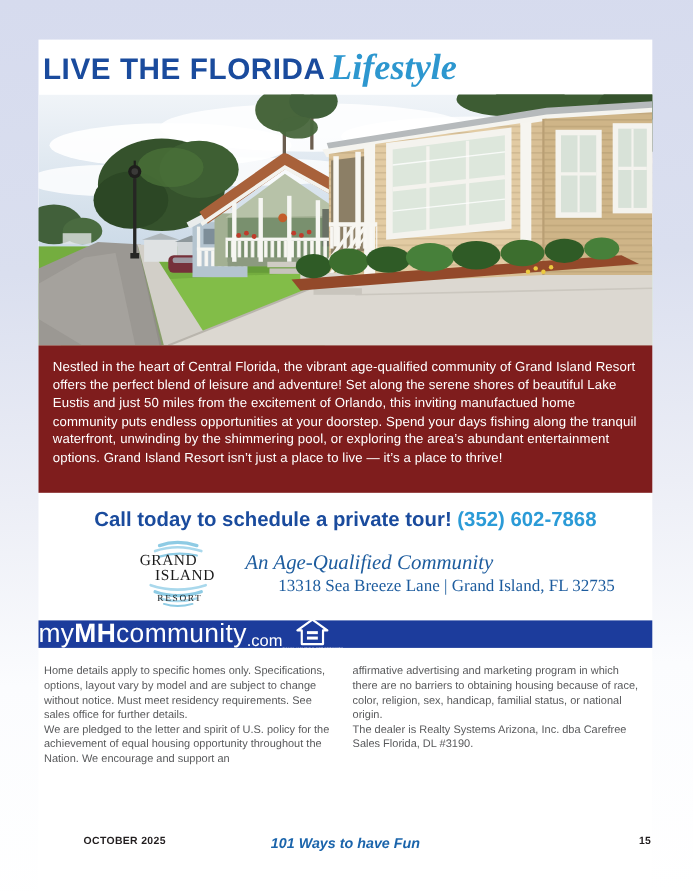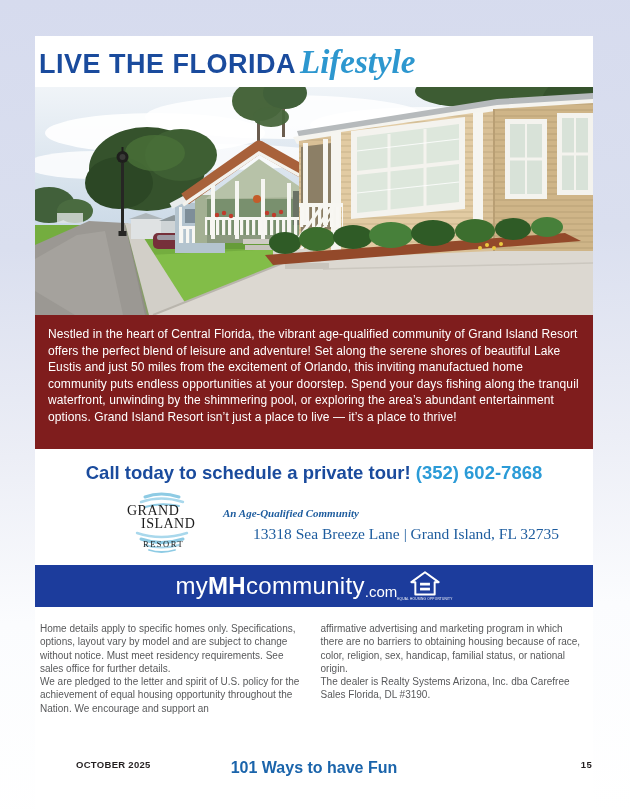--- a/index.html
+++ b/index.html
@@ -18,40 +18,40 @@
   .photo{display:block;width:558px;height:228px;}
   
   .intro{background:#7f1d1d;color:#ffffff;padding:11px 13px 13px;box-sizing:border-box;min-height:134px;}
   .intro p{margin:0;font-size:12px;line-height:16.5px;letter-spacing:.1px;}
   
   .cta{text-align:center;margin-top:13px;font-size:18.5px;font-weight:bold;color:#1a4b9d;}
   .cta .phone{color:#2b9bd7;}
   
   .logo-row{display:flex;align-items:center;margin:5px 0 0 84px;gap:14px;}
   .addr{padding-left:4px;}
-  .addr .tagline{font-family:"Liberation Serif",serif;font-style:italic;font-weight:bold;
-                 font-size:11px;color:#1d5c9e;line-height:20px;}
+  .addr .tagline{font-family:"Liberation Serif",serif;font-style:italic;font-weight:normal;
+                 font-size:19px;color:#1d5c9e;line-height:20px;}
   .addr .street{font-family:"Liberation Serif",serif;font-size:15.5px;color:#1d5c9e;line-height:21px;margin-left:30px;}
   
-  .banner{margin-top:8px;height:42px;background:#1c3c9c;display:flex;align-items:center;justify-content:center;gap:0;}
+  .banner{margin-top:8px;height:25px;background:#1c3c9c;display:flex;align-items:center;justify-content:flex-start;gap:0;}
   .site{color:#ffffff;font-size:24px;letter-spacing:.3px;}
   .site .b{font-weight:bold;}
   .site .com{font-size:15px;position:relative;top:3px;letter-spacing:0;}
   .eho{display:flex;flex-direction:column;align-items:center;color:#fff;}
   .eho-text{font-size:3.2px;letter-spacing:.2px;color:#ffffff;white-space:nowrap;}
   
   .disclaimer{display:flex;gap:13px;padding:15px 5px 0 5px;color:#58595b;}
   .disclaimer .col{width:270px;}
   .disclaimer p{margin:0;font-size:10px;line-height:13.3px;}
   
   .footer{margin-top:auto;position:relative;display:flex;justify-content:space-between;
           align-items:baseline;padding:0 1px 40px 1px;}
   .f-issue,.f-page{font-size:9.5px;font-weight:bold;color:#231f20;letter-spacing:.3px;margin-left:40px;}
   .f-title{position:absolute;left:50%;transform:translateX(-50%);
-           font-size:16px;font-weight:bold;color:#1a64ab;}
+           font-size:13px;font-weight:bold;font-style:italic;color:#1a64ab;}
   .logo-svg text{font-family:"Liberation Serif",serif;fill:#1b1b1b;}
 </style>
 </head>
 <body>
 
 <div class="paper">
 
   <div class="headline">
     <div class="h-line1"><span>LIVE THE FLORIDA</span><span class="script">Lifestyle</span></div>
   </div>

